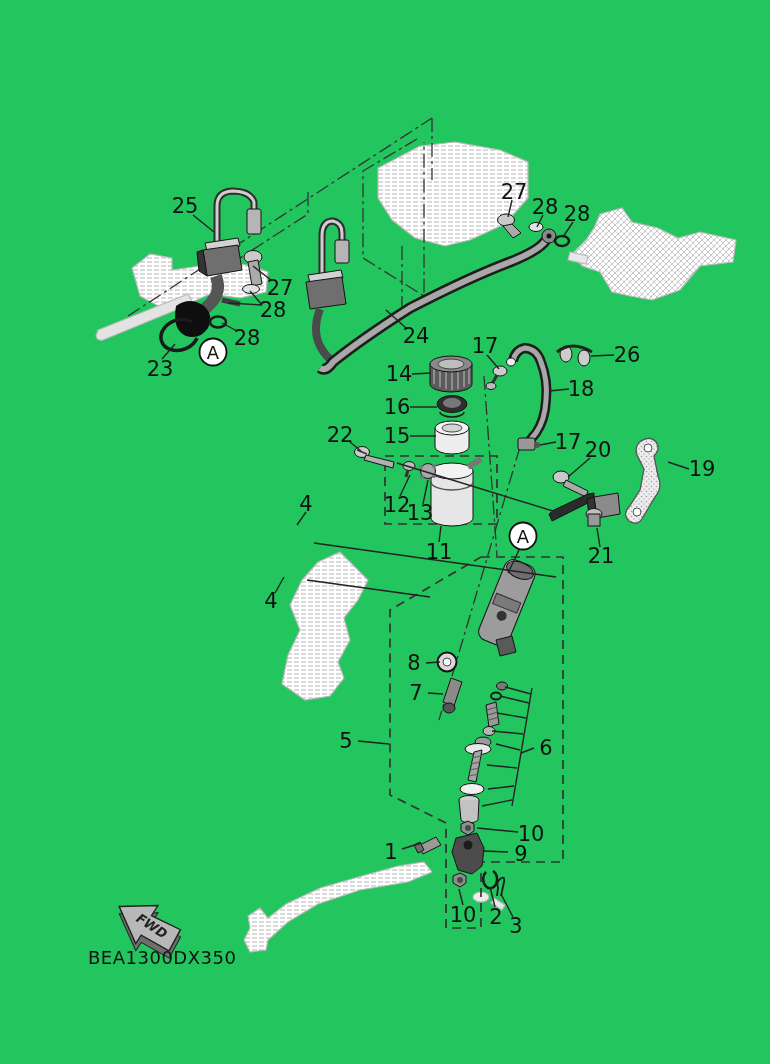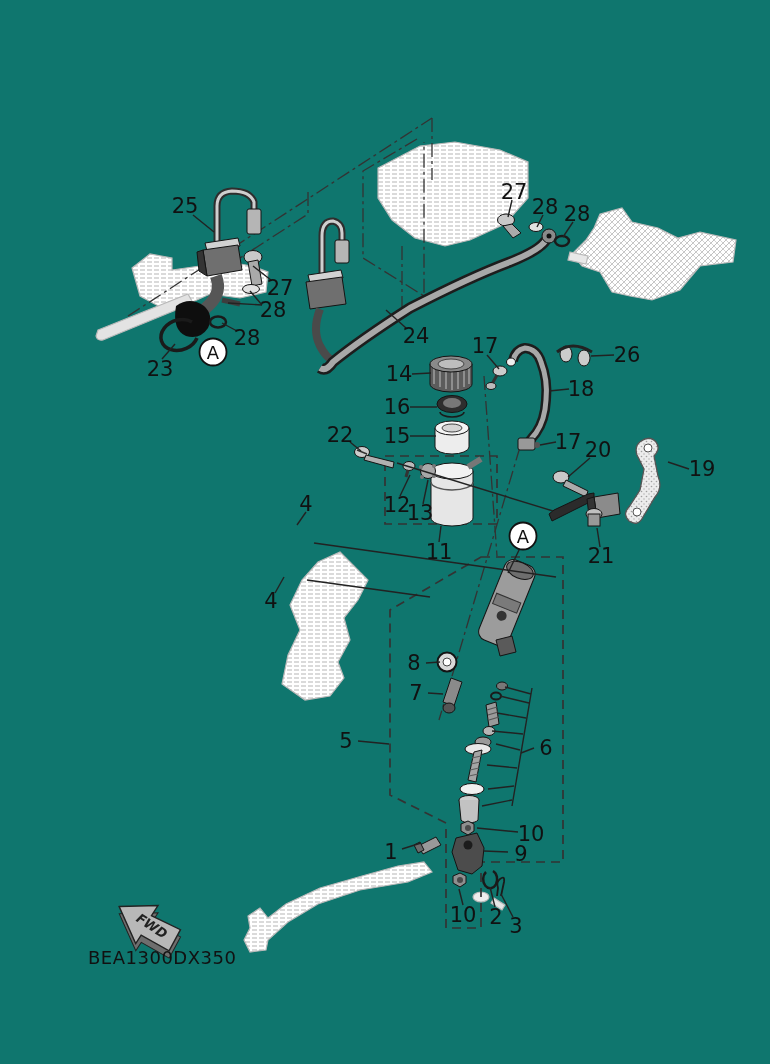--- a/index.html
+++ b/index.html
@@ -1,16 +1,16 @@
 <!DOCTYPE html>
 <html><head>
 <meta charset="utf-8">
 <style>
   html,body{margin:0;padding:0;background:#ffffff;}
-  .page{position:relative;width:770px;height:1064px;background:#0f766e;overflow:hidden;}
+  .page{position:relative;width:770px;height:1064px;background:#22c55e;overflow:hidden;}
   svg{display:block;}
   text.callout{font-family:"DejaVu Sans",sans-serif;font-size:21px;fill:#111;text-anchor:middle;}
   text.marker{font-family:"DejaVu Sans",sans-serif;font-size:18px;fill:#111;text-anchor:middle;}
   text.code{font-family:"DejaVu Sans",sans-serif;font-size:18px;letter-spacing:.5px;fill:#111;}
   text.fwd{font-family:"DejaVu Sans",sans-serif;font-size:13px;font-style:italic;font-weight:bold;fill:#222;text-anchor:middle;}
   .leader{stroke:#222;stroke-width:1.4;fill:none;}
   .refline{stroke:#333;stroke-width:1.3;fill:none;stroke-dasharray:14 4 3 4;}
   .dashbox{stroke:#333;stroke-width:1.7;fill:none;stroke-dasharray:9 6;}
   .ghost{stroke:#b9b9b9;stroke-width:1.2;}
   .pstroke{stroke:#141414;}

